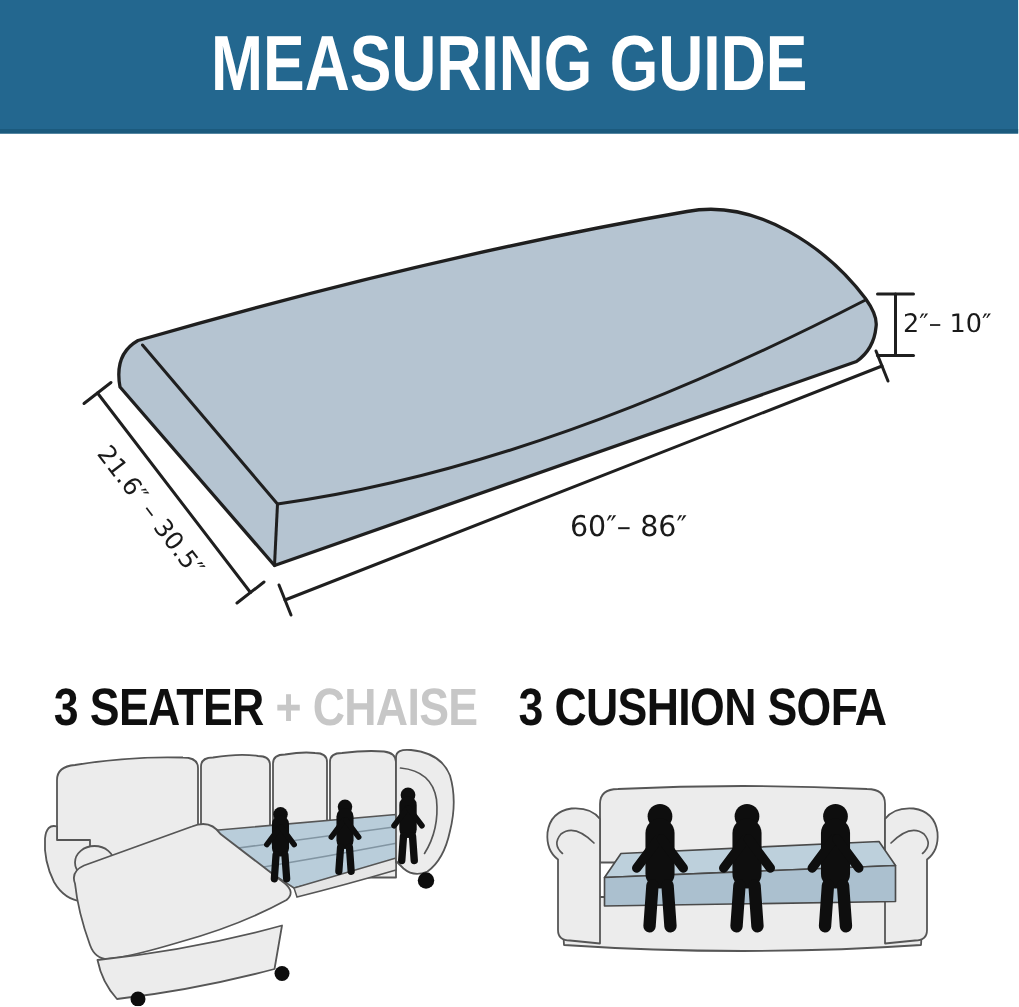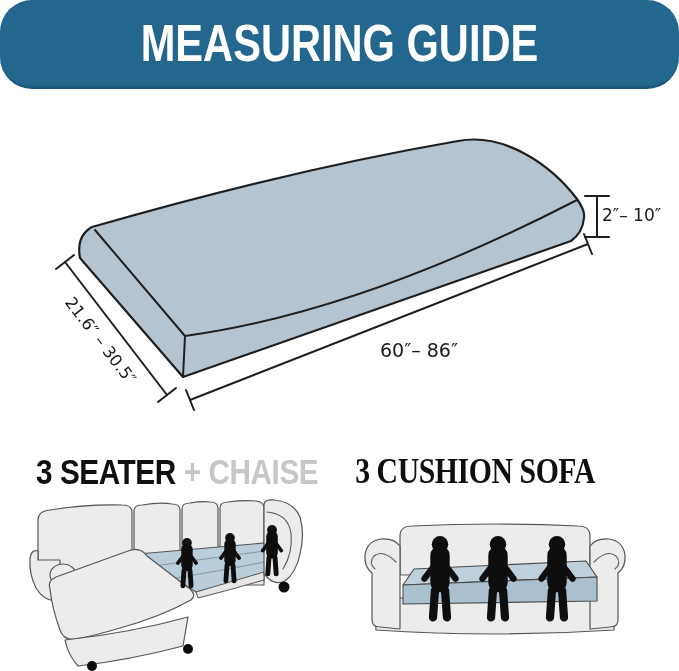--- a/index.html
+++ b/index.html
@@ -5,21 +5,21 @@
   html,body{margin:0;padding:0;background:#fff;}
   .stage{
     position:relative;width:679px;height:671px;background:#ffffff;
     overflow:hidden;margin:0 auto;
     font-family:"Liberation Sans",sans-serif;
   }
   
   .header{
     position:absolute;left:0;top:0;width:679px;height:86px;
     background:#23678f;border-bottom:3px solid #1b5a7d;
-    display:flex;align-items:center;justify-content:center;border-radius:32px;
+    display:flex;align-items:center;justify-content:center;
   }
   .header-title{
     color:#ffffff;font-size:52px;font-weight:700;line-height:86px;
     letter-spacing:0px;white-space:nowrap;
     transform:scaleX(0.8);transform-origin:center;
     display:inline-block;
   }
   
   .diagram-svg{position:absolute;left:0;top:100px;width:679px;height:340px;}
   .dim-line{stroke:#1f1f1f;stroke-width:2;fill:none;stroke-linecap:round;}
@@ -28,21 +28,21 @@
   }
   .cushion-outline{stroke:#1f1f1f;stroke-width:2.2;stroke-linejoin:round;stroke-linecap:round;}
   .crease{fill:none;stroke:#1f1f1f;stroke-width:2;stroke-linecap:round;}
   
   .caption{position:absolute;top:453px;height:40px;white-space:nowrap;}
   .caption-inner{
     display:inline-block;font-weight:700;font-size:35px;line-height:38px;
     transform:scaleX(0.85);transform-origin:center;letter-spacing:-0.5px;
   }
   .caption-left{left:11px;width:340px;}
-  .caption-right{left:334px;width:340px;font-family:Liberation Serif, serif;}
+  .caption-right{left:324px;width:340px;}
   .cap-black{color:#0f0f0f;}
   .cap-gray{color:#c7c7c7;}
   
   .sofas-svg{position:absolute;left:0;top:495px;width:679px;height:176px;}
   .sofa-part{fill:#ececec;stroke:#565656;stroke-width:1.2;stroke-linejoin:round;}
   .sofa-line{fill:none;stroke:#565656;stroke-width:1.1;stroke-linecap:round;}
   .deck-crease{fill:none;stroke:#5d6f7d;stroke-width:1;opacity:.6;}
 </style>
 </head>
 <body>

